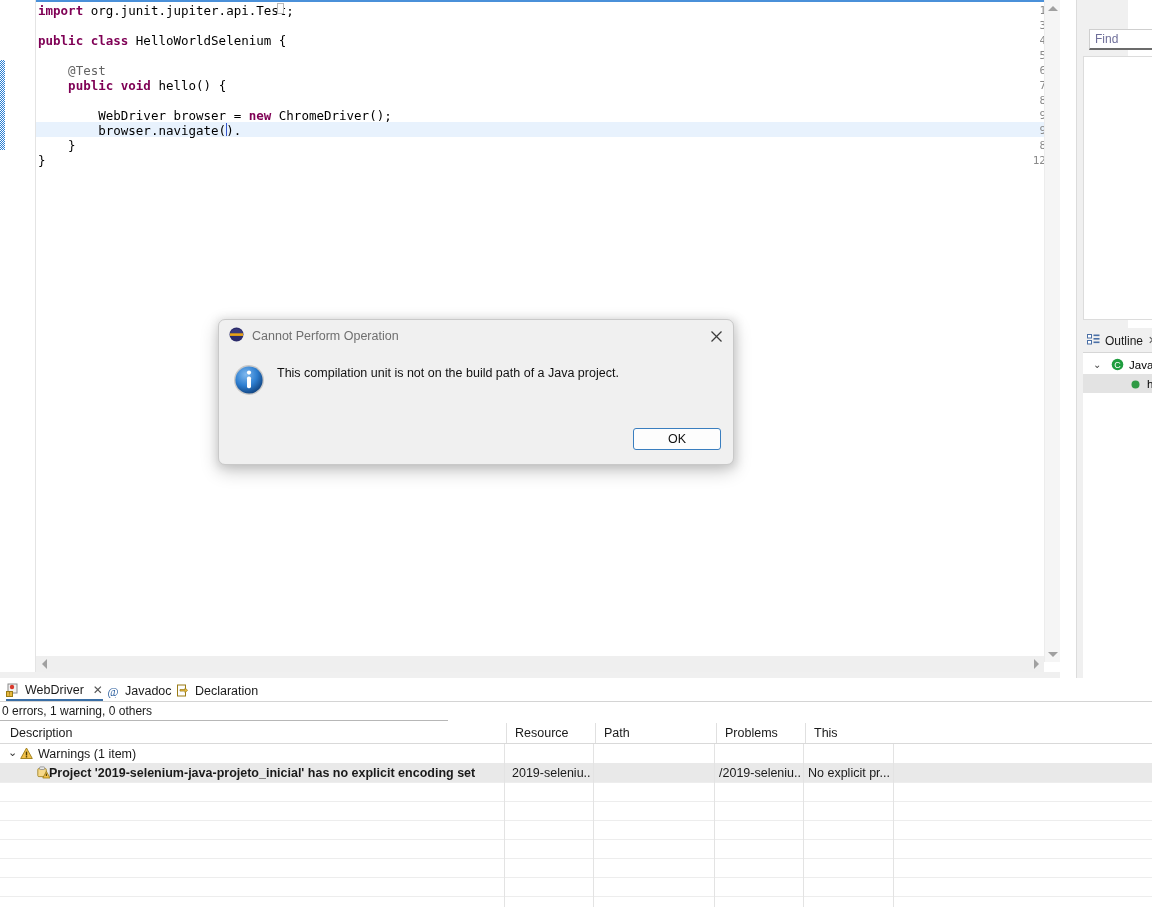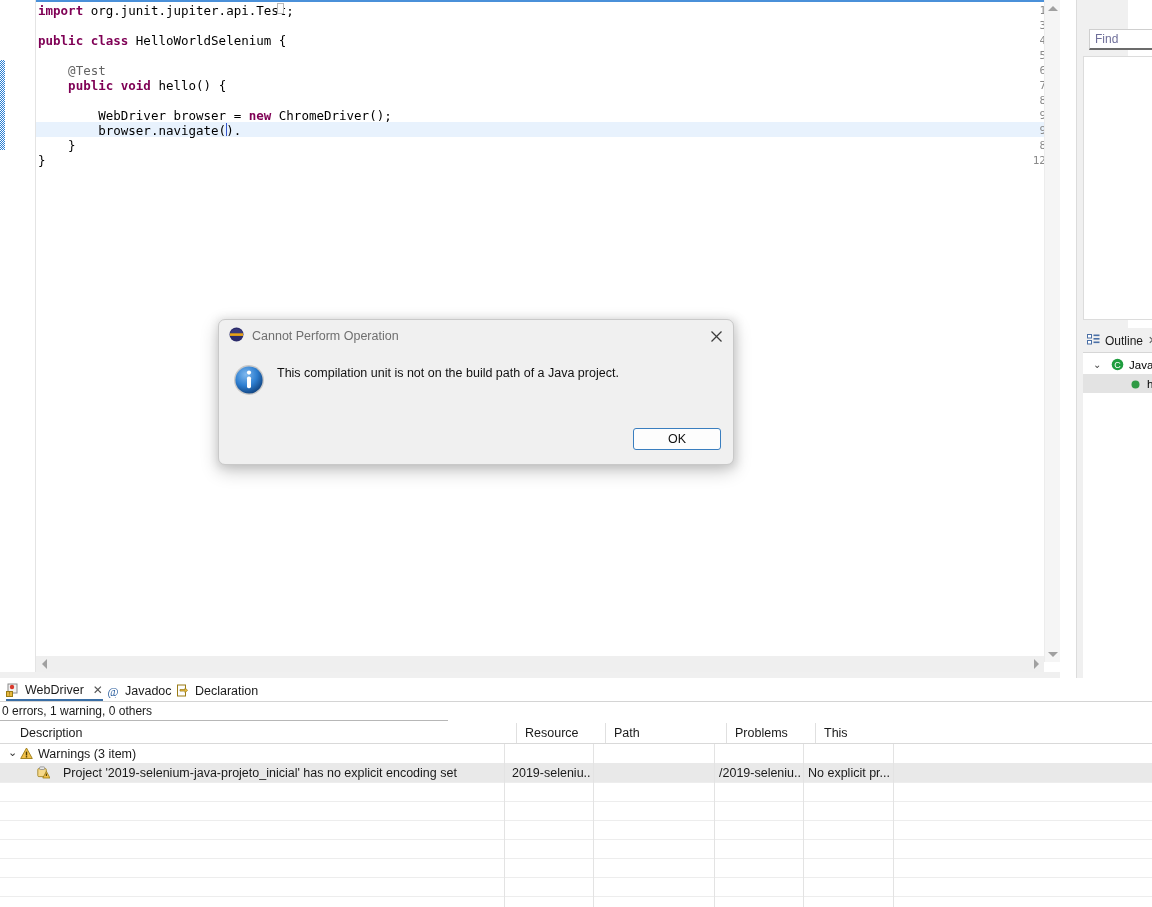--- a/index.html
+++ b/index.html
@@ -178,21 +178,21 @@
   #summary-underline {
     position: absolute; left: 0; top: 40px; width: 448px; height: 1px;
     background: #b7b7b7;
   }
   #sort-chevron {
     position: absolute; left: 245px; top: 43px;
     font-size: 10px; color: #7a7a7a; line-height: 1;
   }
   
   #ptable { position: absolute; left: 0; top: 43px; width: 1152px; height: 184px; }
-  #phead { position: absolute; left: 12px; top: 0; width: 956px; height: 20px; background: #ffffff; padding-left: 48px; }
+  #phead { position: absolute; left: 2px; top: 0; width: 956px; height: 20px; background: #ffffff; padding-left: 48px; }
   #phead-line { position: absolute; left: 0; top: 20px; width: 1152px; height: 1px; background: #d9d9d9; }
   .pcol-head {
     position: absolute; top: 0; height: 20px;
     display: flex; align-items: center; padding-left: 8px;
     font-size: 12.5px; color: #1a1a1a;
     border-left: 1px solid #e0e0e0;
   }
   .pcol-head.first { border-left: 0; }
   .prow { position: absolute; left: 0; width: 1152px; height: 19px; }
   .prow .cell {
@@ -397,36 +397,36 @@
             <div class="gridline" style="left:593px;"></div>
             <div class="gridline" style="left:714px;"></div>
             <div class="gridline" style="left:803px;"></div>
             <div class="gridline" style="left:893px;"></div>
             <span style="position:absolute;left:8px;top:2px;font-size:11px;color:#333;">⌄</span>
             <span style="position:absolute;left:20px;top:3px;"><svg width="13" height="13" viewBox="0 0 13 13">
                 <path d="M6.5 1 L12.3 11.5 H0.7 Z" fill="#f2c14a" stroke="#9a7b14" stroke-width="0.9" stroke-linejoin="round"></path>
                 <rect x="5.8" y="4.6" width="1.4" height="3.9" fill="#4a3900"></rect>
                 <rect x="5.8" y="9.1" width="1.4" height="1.4" fill="#4a3900"></rect>
               </svg></span>
-            <span class="cell" style="left:38px;width:460px;">Warnings (3 item)</span>
+            <span class="cell" style="left:38px;width:460px;">Warnings (1 item)</span>
           </div>
           <div class="rowline" style="top: 40px;"></div>
           <div class="prow sel" style="top: 40px;">
             <div class="gridline" style="left:504px;"></div>
             <div class="gridline" style="left:593px;"></div>
             <div class="gridline" style="left:714px;"></div>
             <div class="gridline" style="left:803px;"></div>
             <div class="gridline" style="left:893px;"></div>
             <span style="position:absolute;left:37px;top:3px;"><svg width="13" height="13" viewBox="0 0 13 13">
                 <rect x="0.8" y="2.6" width="8.5" height="8" rx="1" fill="#f6d98a" stroke="#9a7b14" stroke-width="0.8"></rect>
                 <rect x="2.6" y="0.9" width="5" height="2.6" rx="0.8" fill="#e8e8e8" stroke="#8a8a8a" stroke-width="0.8"></rect>
                 <path d="M9.4 5.4 L13 12 H5.8 Z" fill="#f2c14a" stroke="#9a7b14" stroke-width="0.8" stroke-linejoin="round"></path>
                 <rect x="8.8" y="7.6" width="1.1" height="2.4" fill="#4a3900"></rect>
               </svg></span>
-            <span class="cell" style="left:63px;width:445px;">Project '2019-selenium-java-projeto_inicial' has no explicit encoding set</span>
+            <span class="cell" style="left:49px;width:445px;font-weight:bold;">Project '2019-selenium-java-projeto_inicial' has no explicit encoding set</span>
             <span class="cell" style="left:512px;width:79px;">2019-seleniu...</span>
             <span class="cell" style="left:601px;width:111px;"></span>
             <span class="cell" style="left:719px;width:82px;">/2019-seleniu...</span>
             <span class="cell" style="left:808px;width:83px;">No explicit pr...</span>
           </div>
           <div class="rowline" style="top: 59px;"></div>
           <div class="prow" style="top: 59px;">
             <div class="gridline" style="left:504px;"></div>
             <div class="gridline" style="left:593px;"></div>
             <div class="gridline" style="left:714px;"></div>

